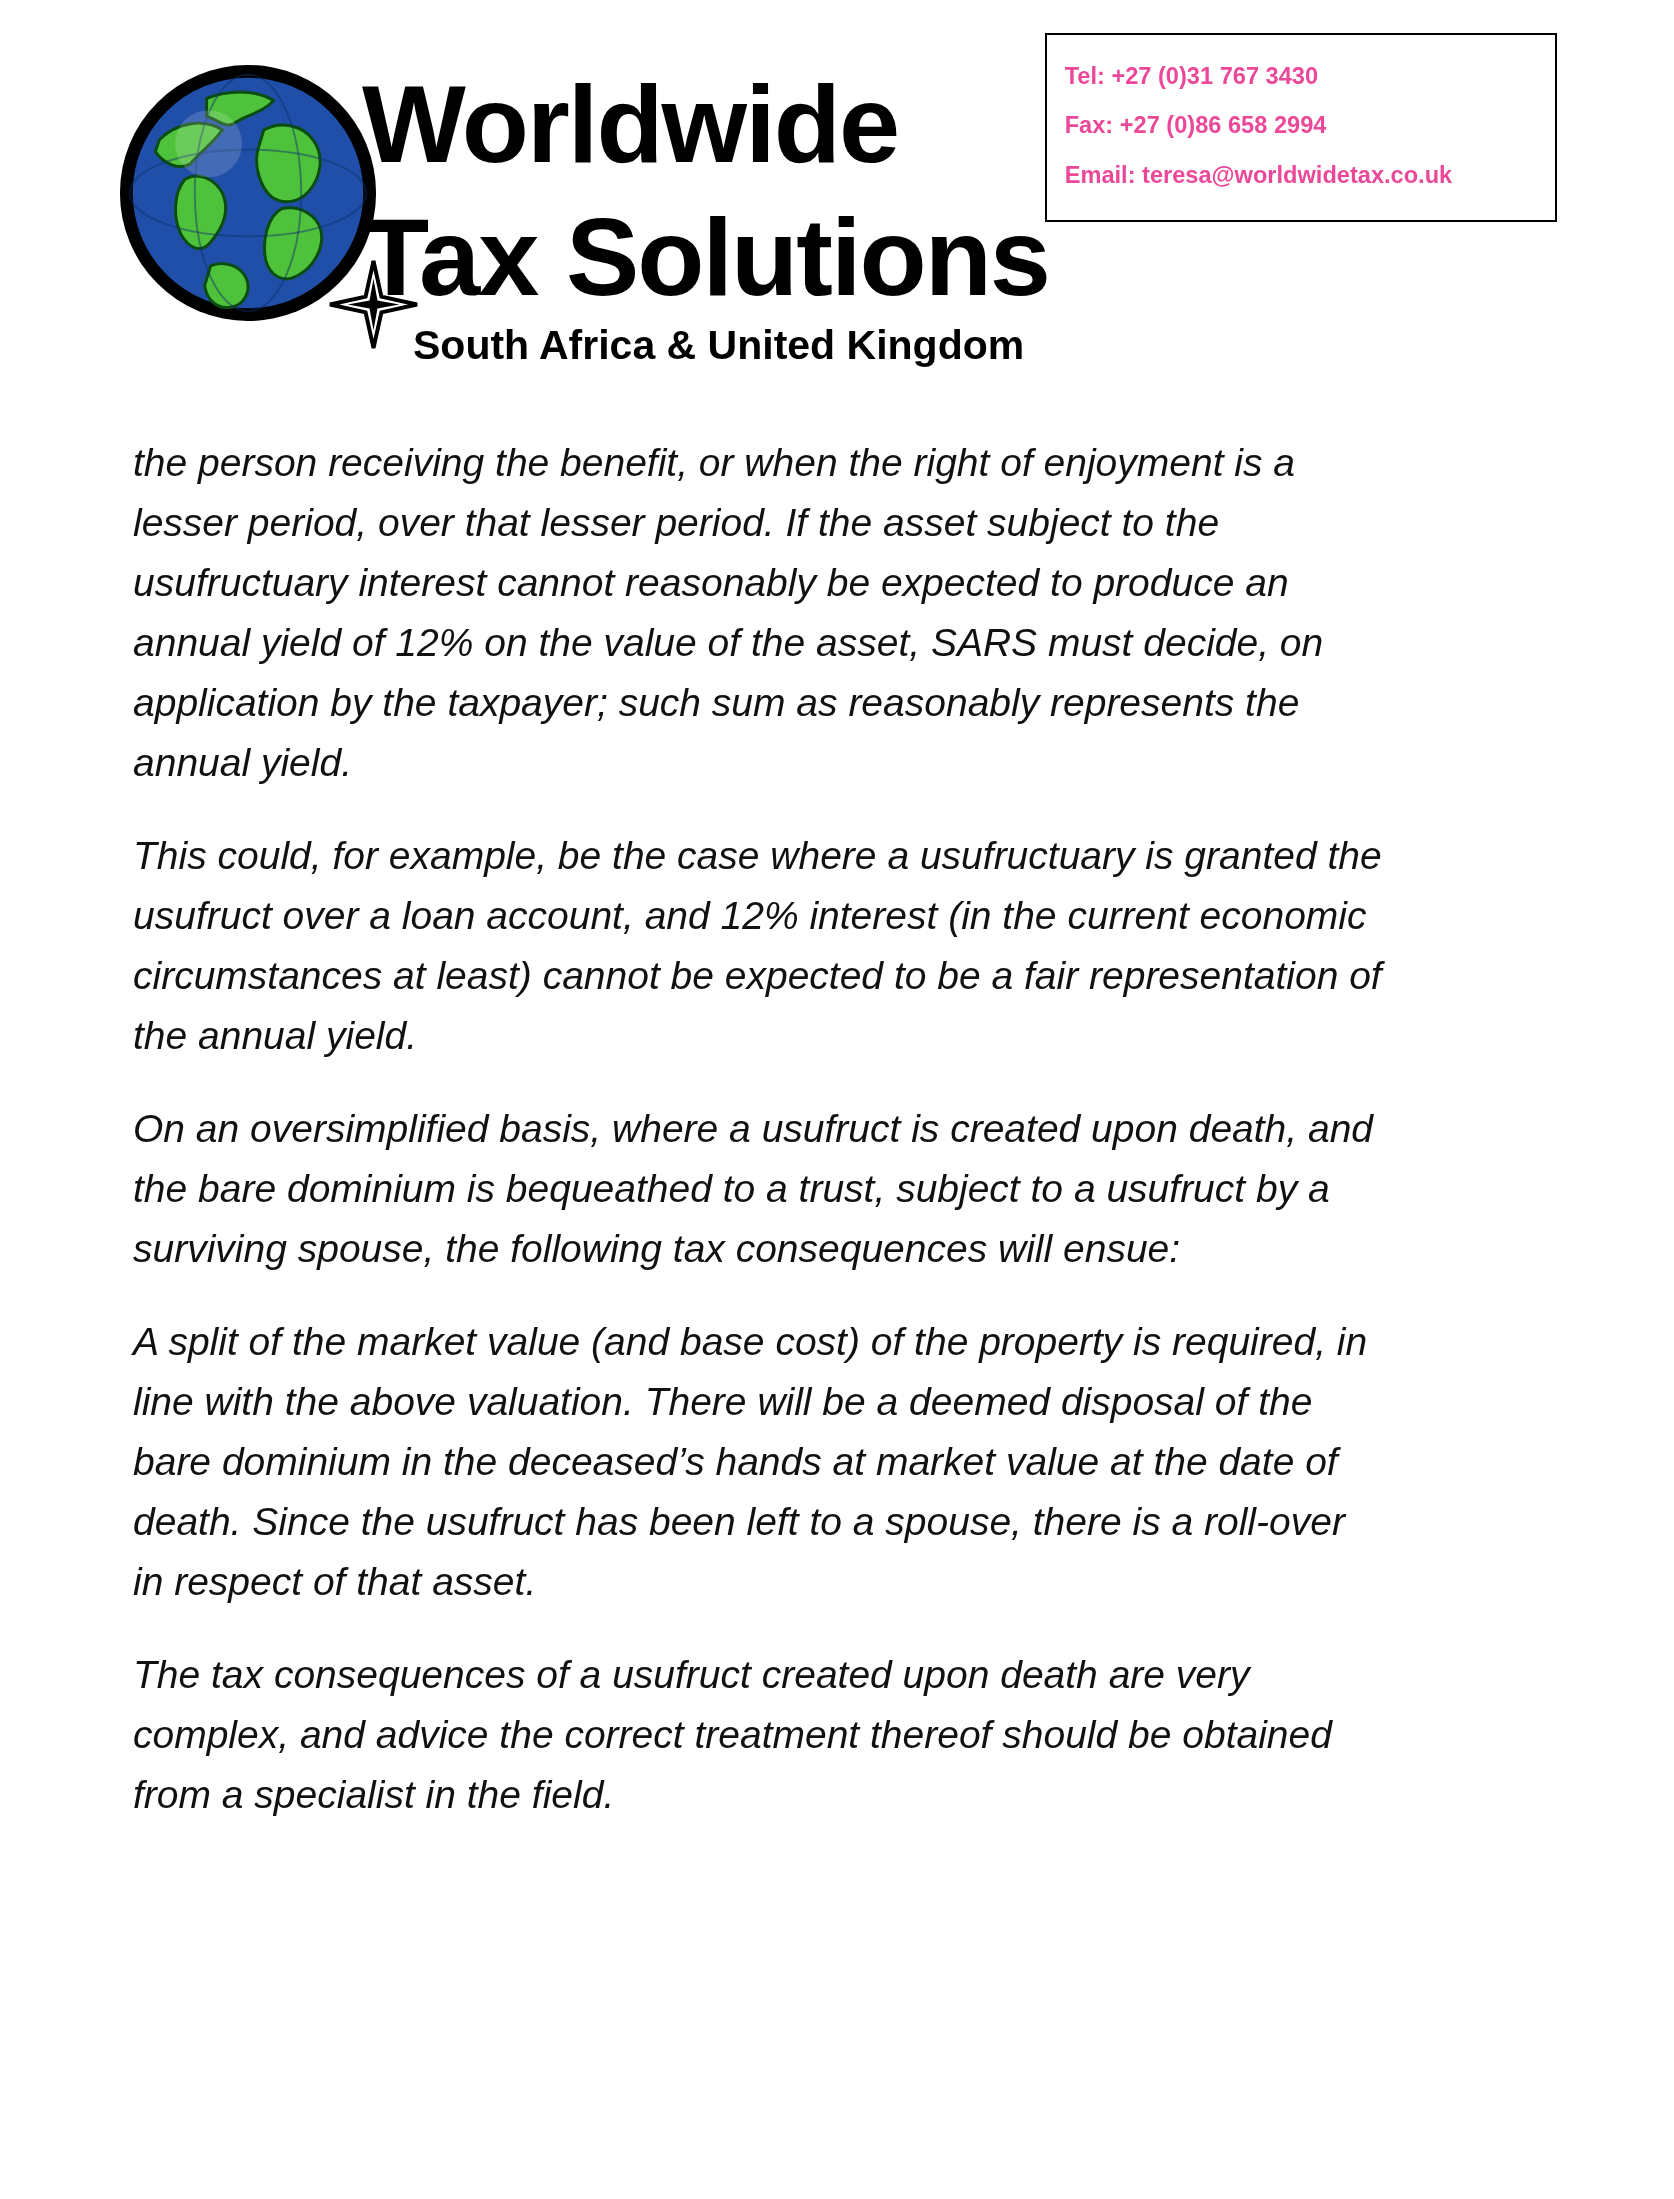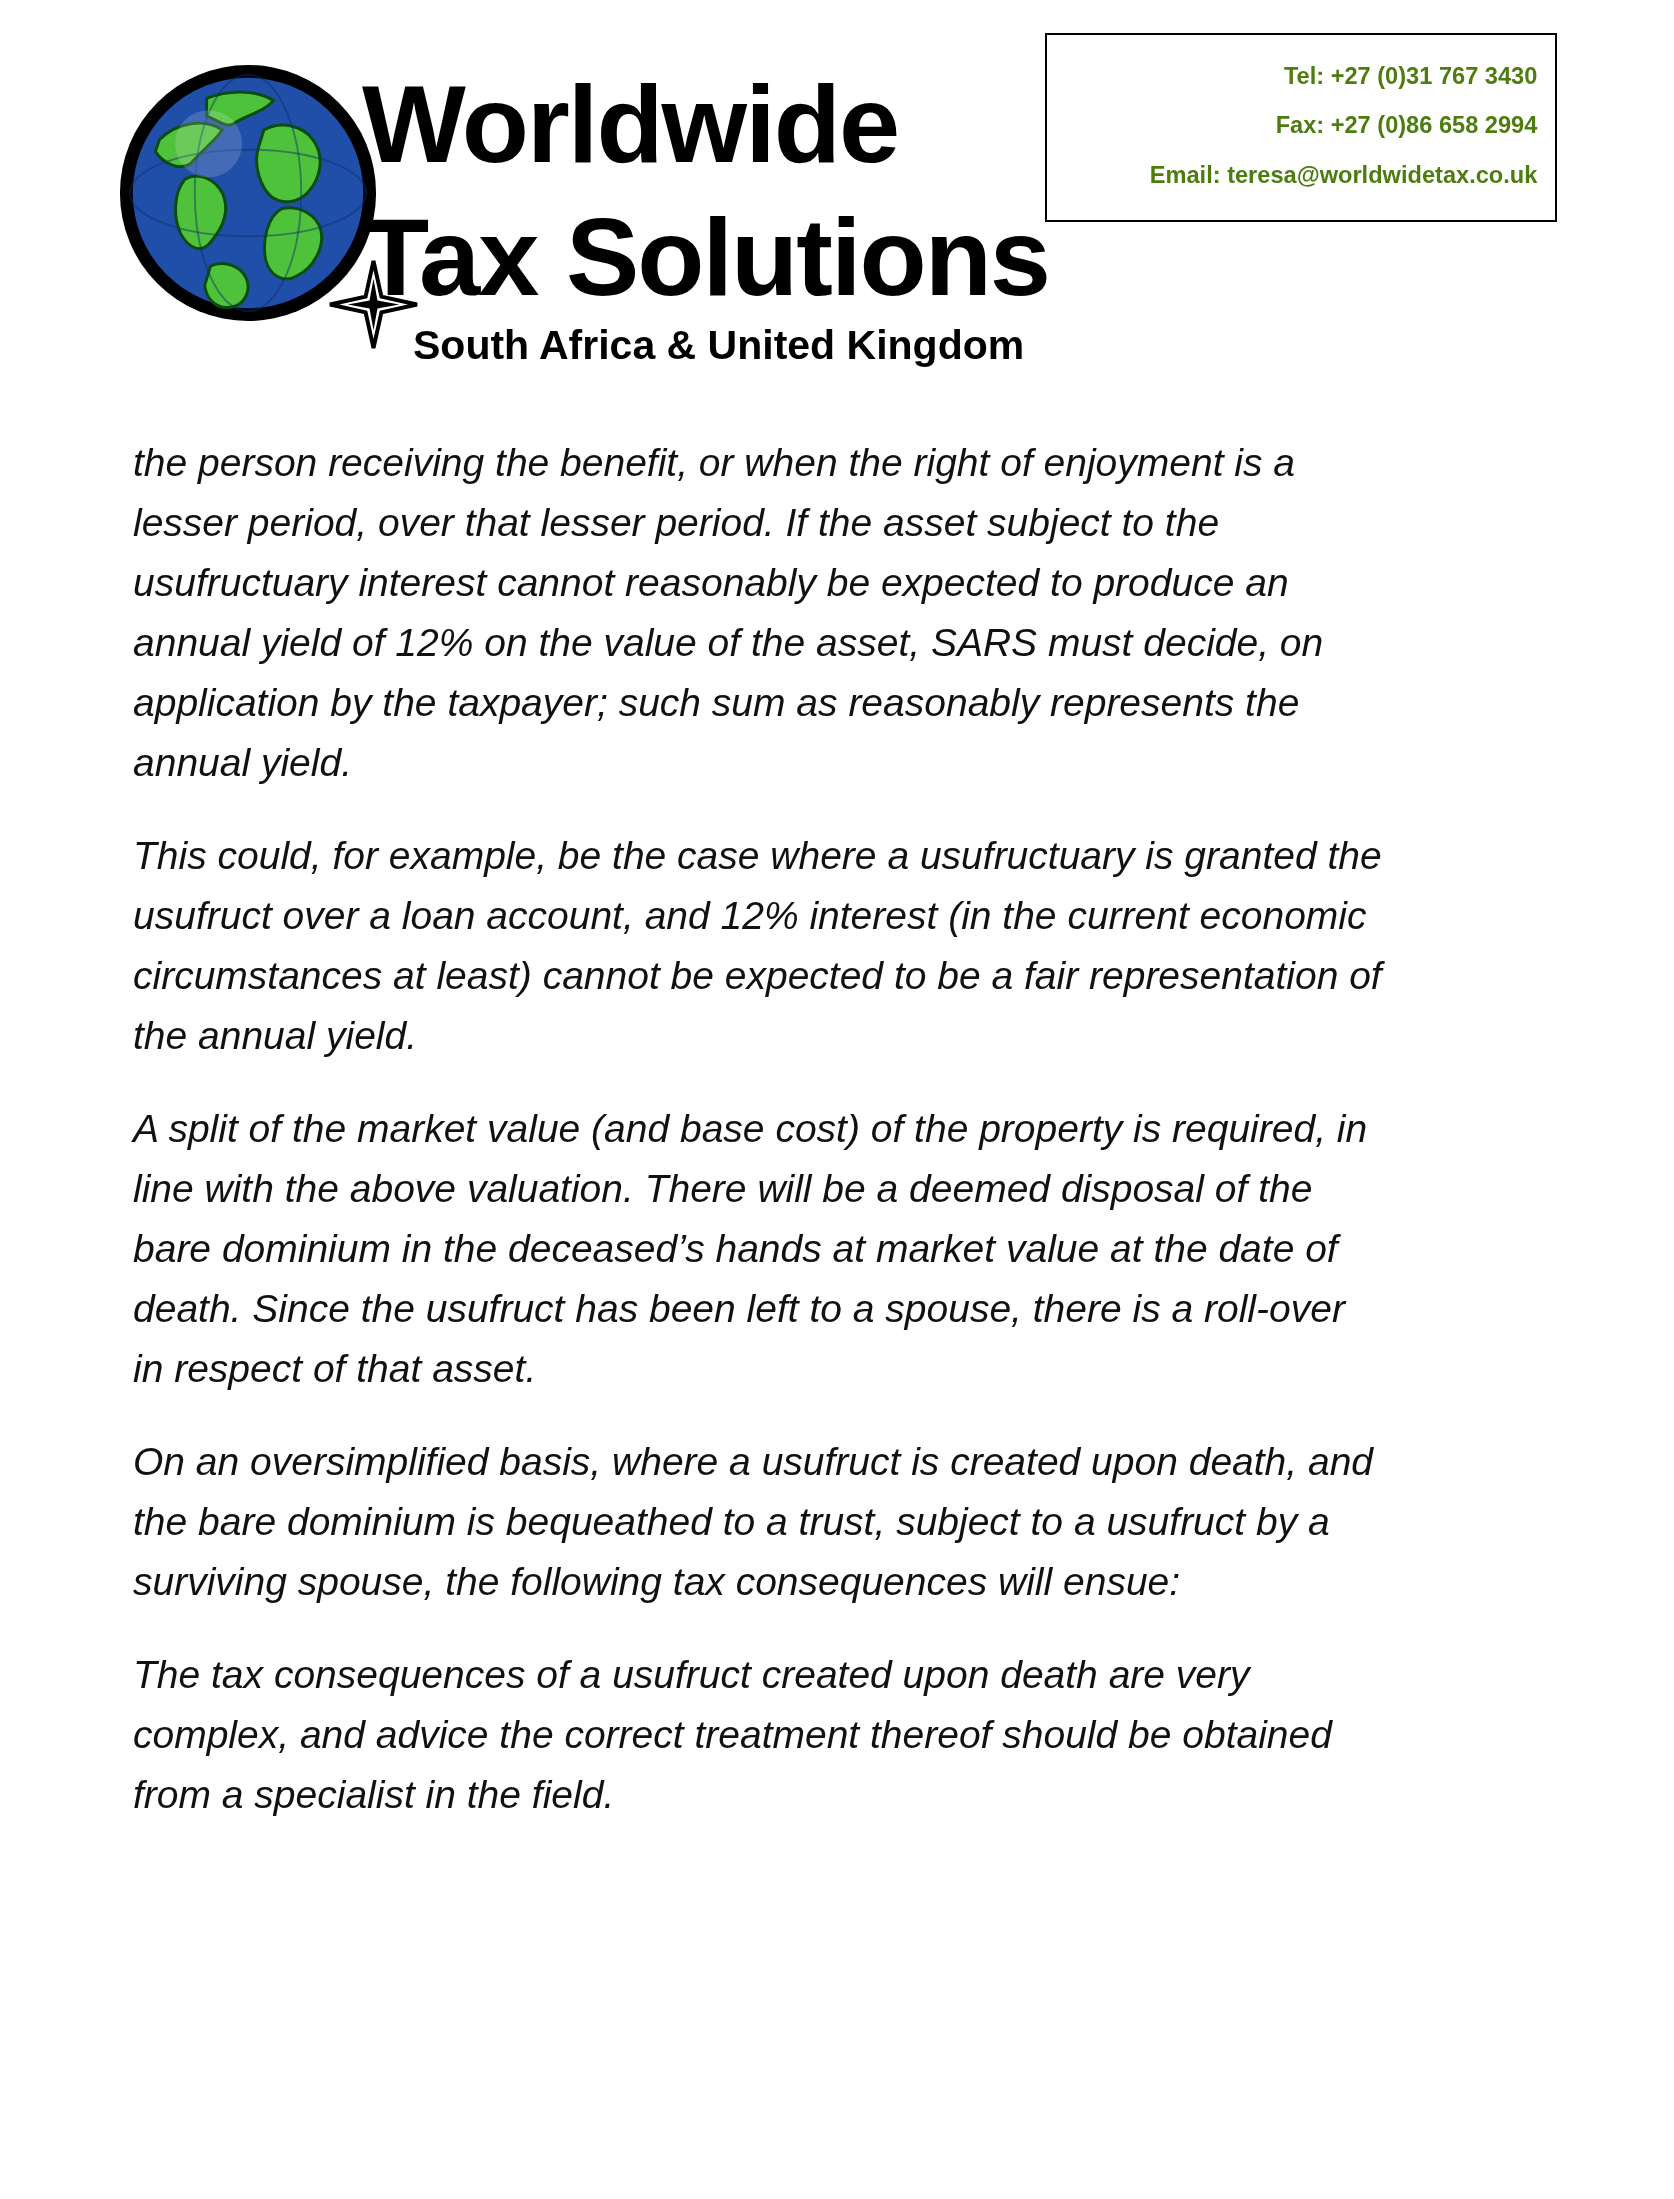--- a/index.html
+++ b/index.html
@@ -104,22 +104,22 @@
     background: #ffffff;
     padding: 17.7px 13.8px 19.7px 13.8px;
     box-sizing: border-box;
   }
 
   .contact-line {
     font-family: "Liberation Sans", sans-serif;
     font-weight: bold;
     font-size: 23.6px;
     line-height: 29.6px;
-    color: #4d7c0f;
-    text-align: right;
+    color: #ec4899;
+    text-align: left;
     padding: 9.9px 3.9px;
     white-space: nowrap;
   }
 
   
   .content {
     position: absolute;
     left: 133px;
     top: 433px;
     width: 1256px;
@@ -180,19 +180,19 @@
       <div class="contact-line">Tel: +27 (0)31 767 3430</div>
       <div class="contact-line">Fax: +27 (0)86 658 2994</div>
       <div class="contact-line">Email: teresa@worldwidetax.co.uk</div>
     </div>
 
   </div>
 
   <div class="content">
     <p class="para">the person receiving the benefit, or when the right of enjoyment is a lesser period, over that lesser period. If the asset subject to the usufructuary interest cannot reasonably be expected to produce an annual yield of 12% on the value of the asset, SARS must decide, on application by the taxpayer; such sum as reasonably represents the annual yield.</p>
     <p class="para">This could, for example, be the case where a usufructuary is granted the usufruct over a loan account, and 12% interest (in the current economic circumstances at least) cannot be expected to be a fair representation of the annual yield.</p>
+    <p class="para">On an oversimplified basis, where a usufruct is created upon death, and the bare dominium is bequeathed to a trust, subject to a usufruct by a surviving spouse, the following tax consequences will ensue:</p>
     <p class="para">A split of the market value (and base cost) of the property is required, in line with the above valuation. There will be a deemed disposal of the bare dominium in the deceased’s hands at market value at the date of death. Since the usufruct has been left to a spouse, there is a roll-over in respect of that asset.</p>
-    <p class="para">On an oversimplified basis, where a usufruct is created upon death, and the bare dominium is bequeathed to a trust, subject to a usufruct by a surviving spouse, the following tax consequences will ensue:</p>
     <p class="para">The tax consequences of a usufruct created upon death are very complex, and advice the correct treatment thereof should be obtained from a specialist in the field.</p>
   </div>
 
 </div>
 
 
 </body></html>

